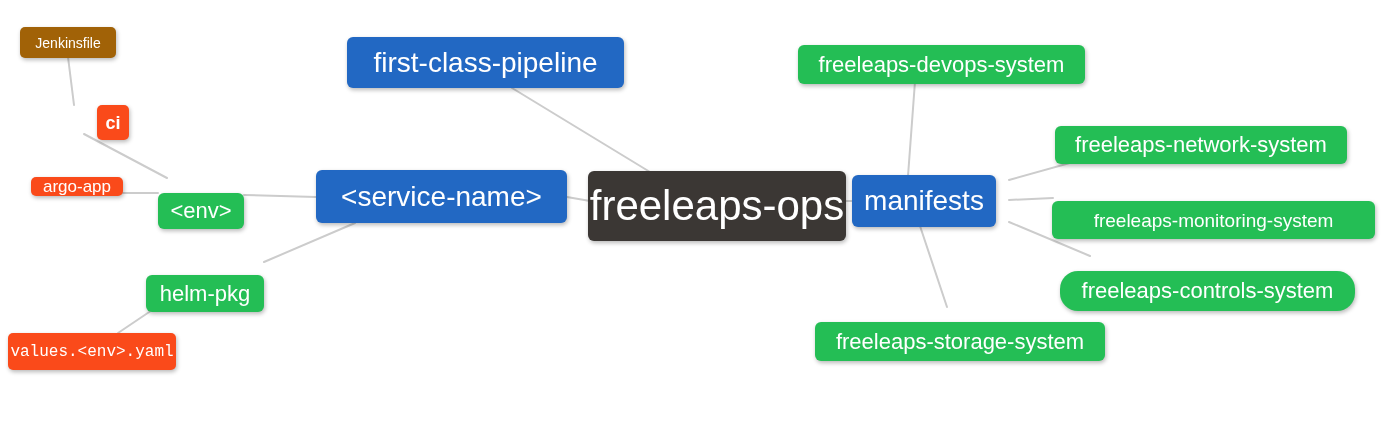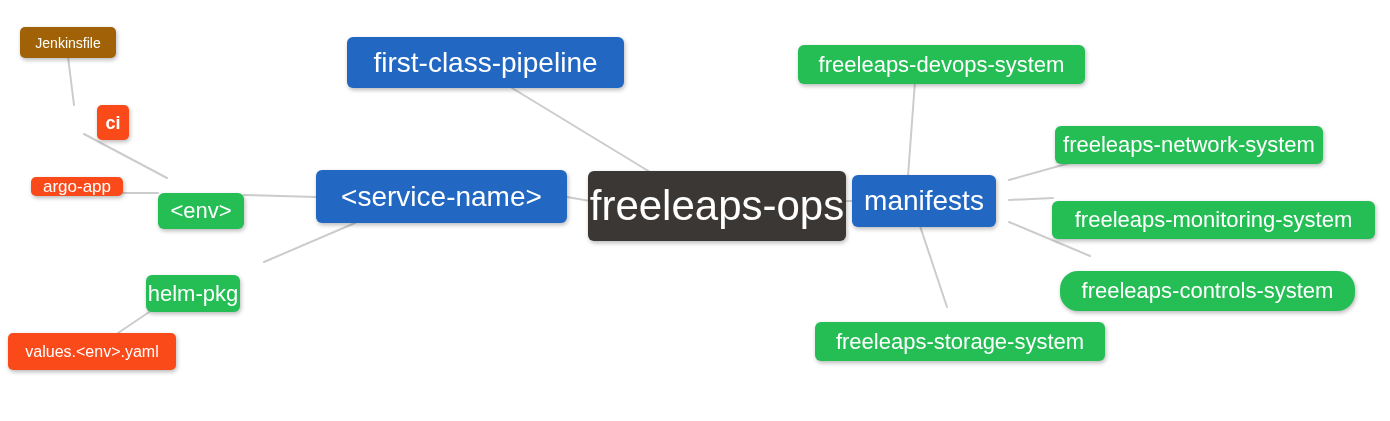--- a/index.html
+++ b/index.html
@@ -64,29 +64,29 @@
   <div class="node c-green" style="left:158px;top:177px;width:86px;height:36px;font-size:22px;">&lt;env&gt;</div>
 
   <div class="node c-blue" style="left:316px;top:170px;width:251px;height:53px;font-size:28px;">&lt;service-name&gt;</div>
 
   <div class="node c-red fw-bold r5" style="left:53px;top:105px;width:32px;height:35px;font-size:18px;margin-left:44px;">ci</div>
 
   <div class="node c-orange r5" style="left:20px;top:27px;width:96px;height:31px;font-size:14px;">Jenkinsfile</div>
 
   <div class="node c-red r5" style="left:31px;top:177px;width:92px;height:19px;font-size:17px;text-align:right;">argo-app</div>
 
-  <div class="node c-green" style="left:146px;top:259px;width:94px;height:37px;font-size:22px;">helm-pkg</div>
+  <div class="node c-green" style="left:146px;top:259px;width:118px;height:37px;font-size:22px;">helm-pkg</div>
 
-  <div class="node c-red r5" style="left:8px;top:333px;width:168px;height:37px;font-size:16px;">values.&lt;env&gt;.yaml</div>
+  <div class="node c-red r5" style="left:8px;top:333px;width:168px;height:37px;font-size:16px;font-family:Liberation Mono, monospace;">values.&lt;env&gt;.yaml</div>
 
   <div class="node c-blue" style="left:852px;top:175px;width:144px;height:52px;font-size:28px;">manifests</div>
 
   <div class="node c-green" style="left:798px;top:29px;width:287px;height:39px;font-size:22px;">freeleaps-devops-system</div>
 
-  <div class="node c-green" style="left:1055px;top:110px;width:268px;height:38px;font-size:22px;text-align:right;">freeleaps-network-system</div>
+  <div class="node c-green" style="left:1055px;top:110px;width:292px;height:38px;font-size:22px;text-align:right;">freeleaps-network-system</div>
 
-  <div class="node c-green" style="left:1052px;top:185px;width:323px;height:38px;font-size:22px;">freeleaps-monitoring-system</div>
+  <div class="node c-green" style="left:1052px;top:185px;width:323px;height:38px;font-size:19px;">freeleaps-monitoring-system</div>
 
   <div class="node c-green" style="left:1060px;top:255px;width:295px;height:40px;font-size:22px;border-radius:18px;">freeleaps-controls-system</div>
 
   <div class="node c-green" style="left:815px;top:306px;width:290px;height:39px;font-size:22px;">freeleaps-storage-system</div>
 
 </div>
 
 </body></html>

